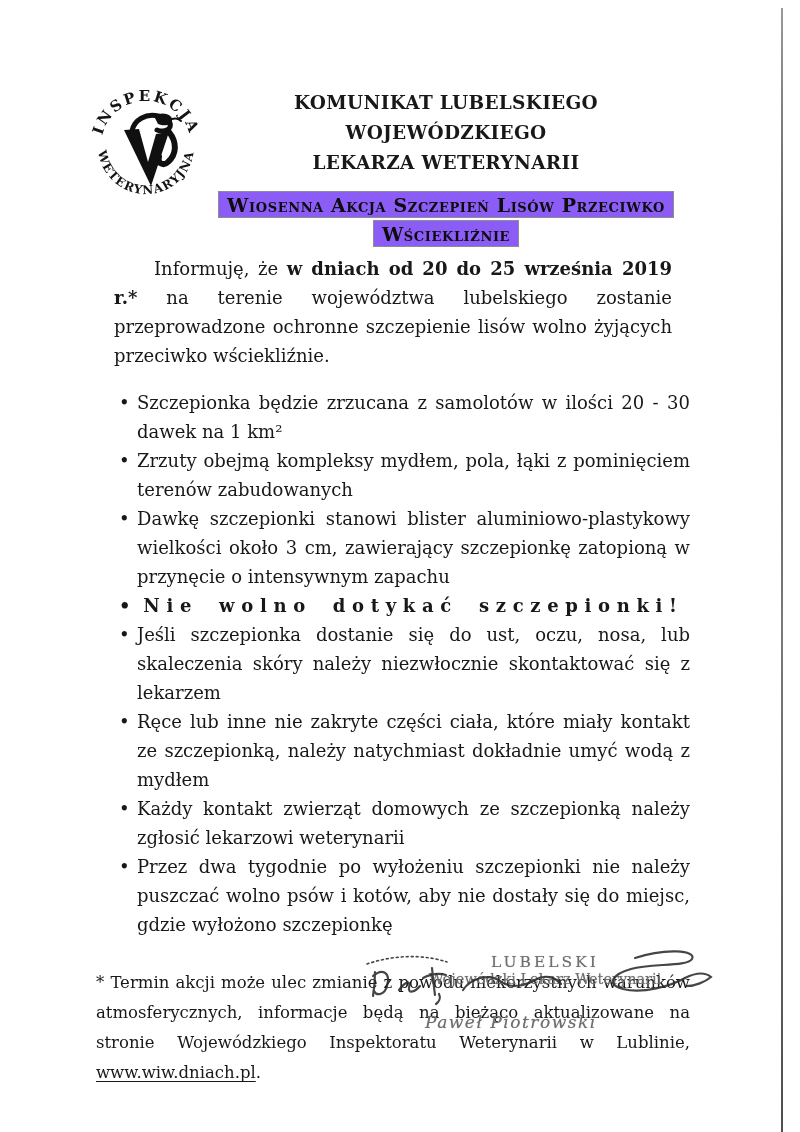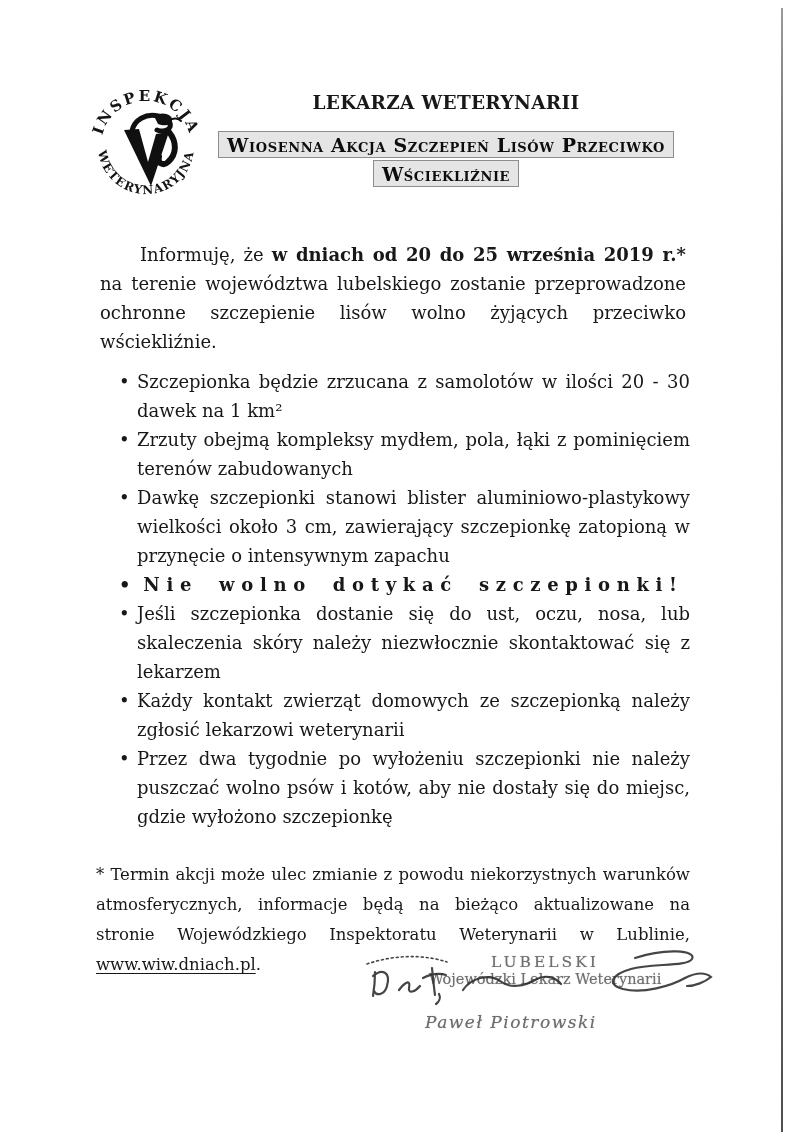--- a/index.html
+++ b/index.html
@@ -16,26 +16,26 @@
     position:absolute;left:781px;top:8px;width:2px;height:1124px;
     background:linear-gradient(#9a9a9a 0%,#555 25%,#7a7a7a 55%,#4e4e4e 100%);
   }
   
   .logo{position:absolute;left:84px;top:84px;width:124px;height:124px;}
   
   .header{position:absolute;left:205px;top:88px;width:482px;text-align:center;}
   .title{font-weight:bold;font-size:18.5px;line-height:30px;letter-spacing:.3px;}
   .banner{margin-top:13px;line-height:29px;font-size:19px;font-weight:bold;
     font-variant:small-caps;letter-spacing:.6px;}
-  .hl{background:#e5e5e5;color:#0d0d0d;padding:2px 8px 1px;
+  .hl{background:#8b5cf6;color:#0d0d0d;padding:2px 8px 1px;
     box-shadow:0 0 0 1px #8d8d8d;}
   
   .content{position:absolute;left:96px;top:236px;width:594px;
     font-size:18px;line-height:29px;}
-  .intro{margin:4px;text-align:justify;text-indent:40px;}
+  .intro{margin:18px;text-align:justify;text-indent:40px;}
   .bullets{margin:11px 0 0;padding:0;list-style:none;}
   .bullets li{position:relative;padding-left:41px;text-align:justify;}
   .bullets li::before{content:"\2022";position:absolute;left:23px;top:0;
     font-size:18px;}
   .bullets li.emph{font-weight:bold;letter-spacing:.37em;word-spacing:.45em;
     text-align:center;}
   .footnote{margin:29px 0 0;font-size:16.5px;line-height:30px;text-align:justify;}
   .url{text-decoration:underline;text-underline-offset:3px;}
   
   .signature{position:absolute;left:335px;top:942px;width:380px;height:120px;}
@@ -73,37 +73,39 @@
         <path d="M48,47 C50,36 62,29 74,32 C82,34 88,38 86,43 C84,47 78,48 73,46" fill="none" stroke="#101010" stroke-width="5" stroke-linecap="round"></path>
         <path d="M70,32 C78,27 89,30 88,37 C87,42 79,42 74,40 Z" fill="#101010"></path>
         <path d="M85,48 C93,58 93,70 84,78 C80,82 73,80 75,73" fill="none" stroke="#101010" stroke-width="6" stroke-linecap="round"></path>
         <path d="M88,35 C92,34 95,35 97,37" fill="none" stroke="#101010" stroke-width="2" stroke-linecap="round"></path>
       </g>
     </svg>
   </div>
 
   <div class="header">
     <div class="title">
+      <div>KOMUNIKAT LUBELSKIEGO WOJEWÓDZKIEGO</div>
       <div>LEKARZA WETERYNARII</div>
     </div>
     <div class="banner">
       <span class="hl">Wiosenna Akcja Szczepień Lisów Przeciwko</span><br>
       <span class="hl">Wściekliźnie</span>
     </div>
   </div>
 
   <div class="content">
     <p class="intro"><span>Informuję, że </span><b>w dniach od 20 do 25 września 2019 r.*</b><span> na terenie województwa lubelskiego zostanie przeprowadzone ochronne szczepienie lisów wolno żyjących przeciwko wściekliźnie.</span></p>
 
     <ul class="bullets">
       <li><span>Szczepionka będzie zrzucana z samolotów w ilości 20 - 30 dawek na 1 km²</span></li>
       <li><span>Zrzuty obejmą kompleksy mydłem, pola, łąki z pominięciem terenów zabudowanych</span></li>
       <li><span>Dawkę szczepionki stanowi blister aluminiowo-plastykowy wielkości około 3 cm, zawierający szczepionkę zatopioną w przynęcie o intensywnym zapachu</span></li>
       <li class="emph"><span>Nie wolno dotykać szczepionki!</span></li>
       <li><span>Jeśli szczepionka dostanie się do ust, oczu, nosa, lub skaleczenia skóry należy niezwłocznie skontaktować się z lekarzem</span></li>
+      <li><span>Ręce lub inne nie zakryte części ciała, które miały kontakt ze szczepionką, należy natychmiast dokładnie umyć wodą z mydłem</span></li>
       <li><span>Każdy kontakt zwierząt domowych ze szczepionką należy zgłosić lekarzowi weterynarii</span></li>
       <li><span>Przez dwa tygodnie po wyłożeniu szczepionki nie należy puszczać wolno psów i kotów, aby nie dostały się do miejsc, gdzie wyłożono szczepionkę</span></li>
     </ul>
 
     <p class="footnote"><span>* Termin akcji może ulec zmianie z powodu niekorzystnych warunków atmosferycznych, informacje będą na bieżąco aktualizowane na stronie Wojewódzkiego Inspektoratu Weterynarii w Lublinie, </span><span class="url">www.wiw.dniach.pl</span><span>.</span></p>
   </div>
 
   <div class="signature">
     <div class="stamp">
       <div class="stamp1">LUBELSKI</div>

